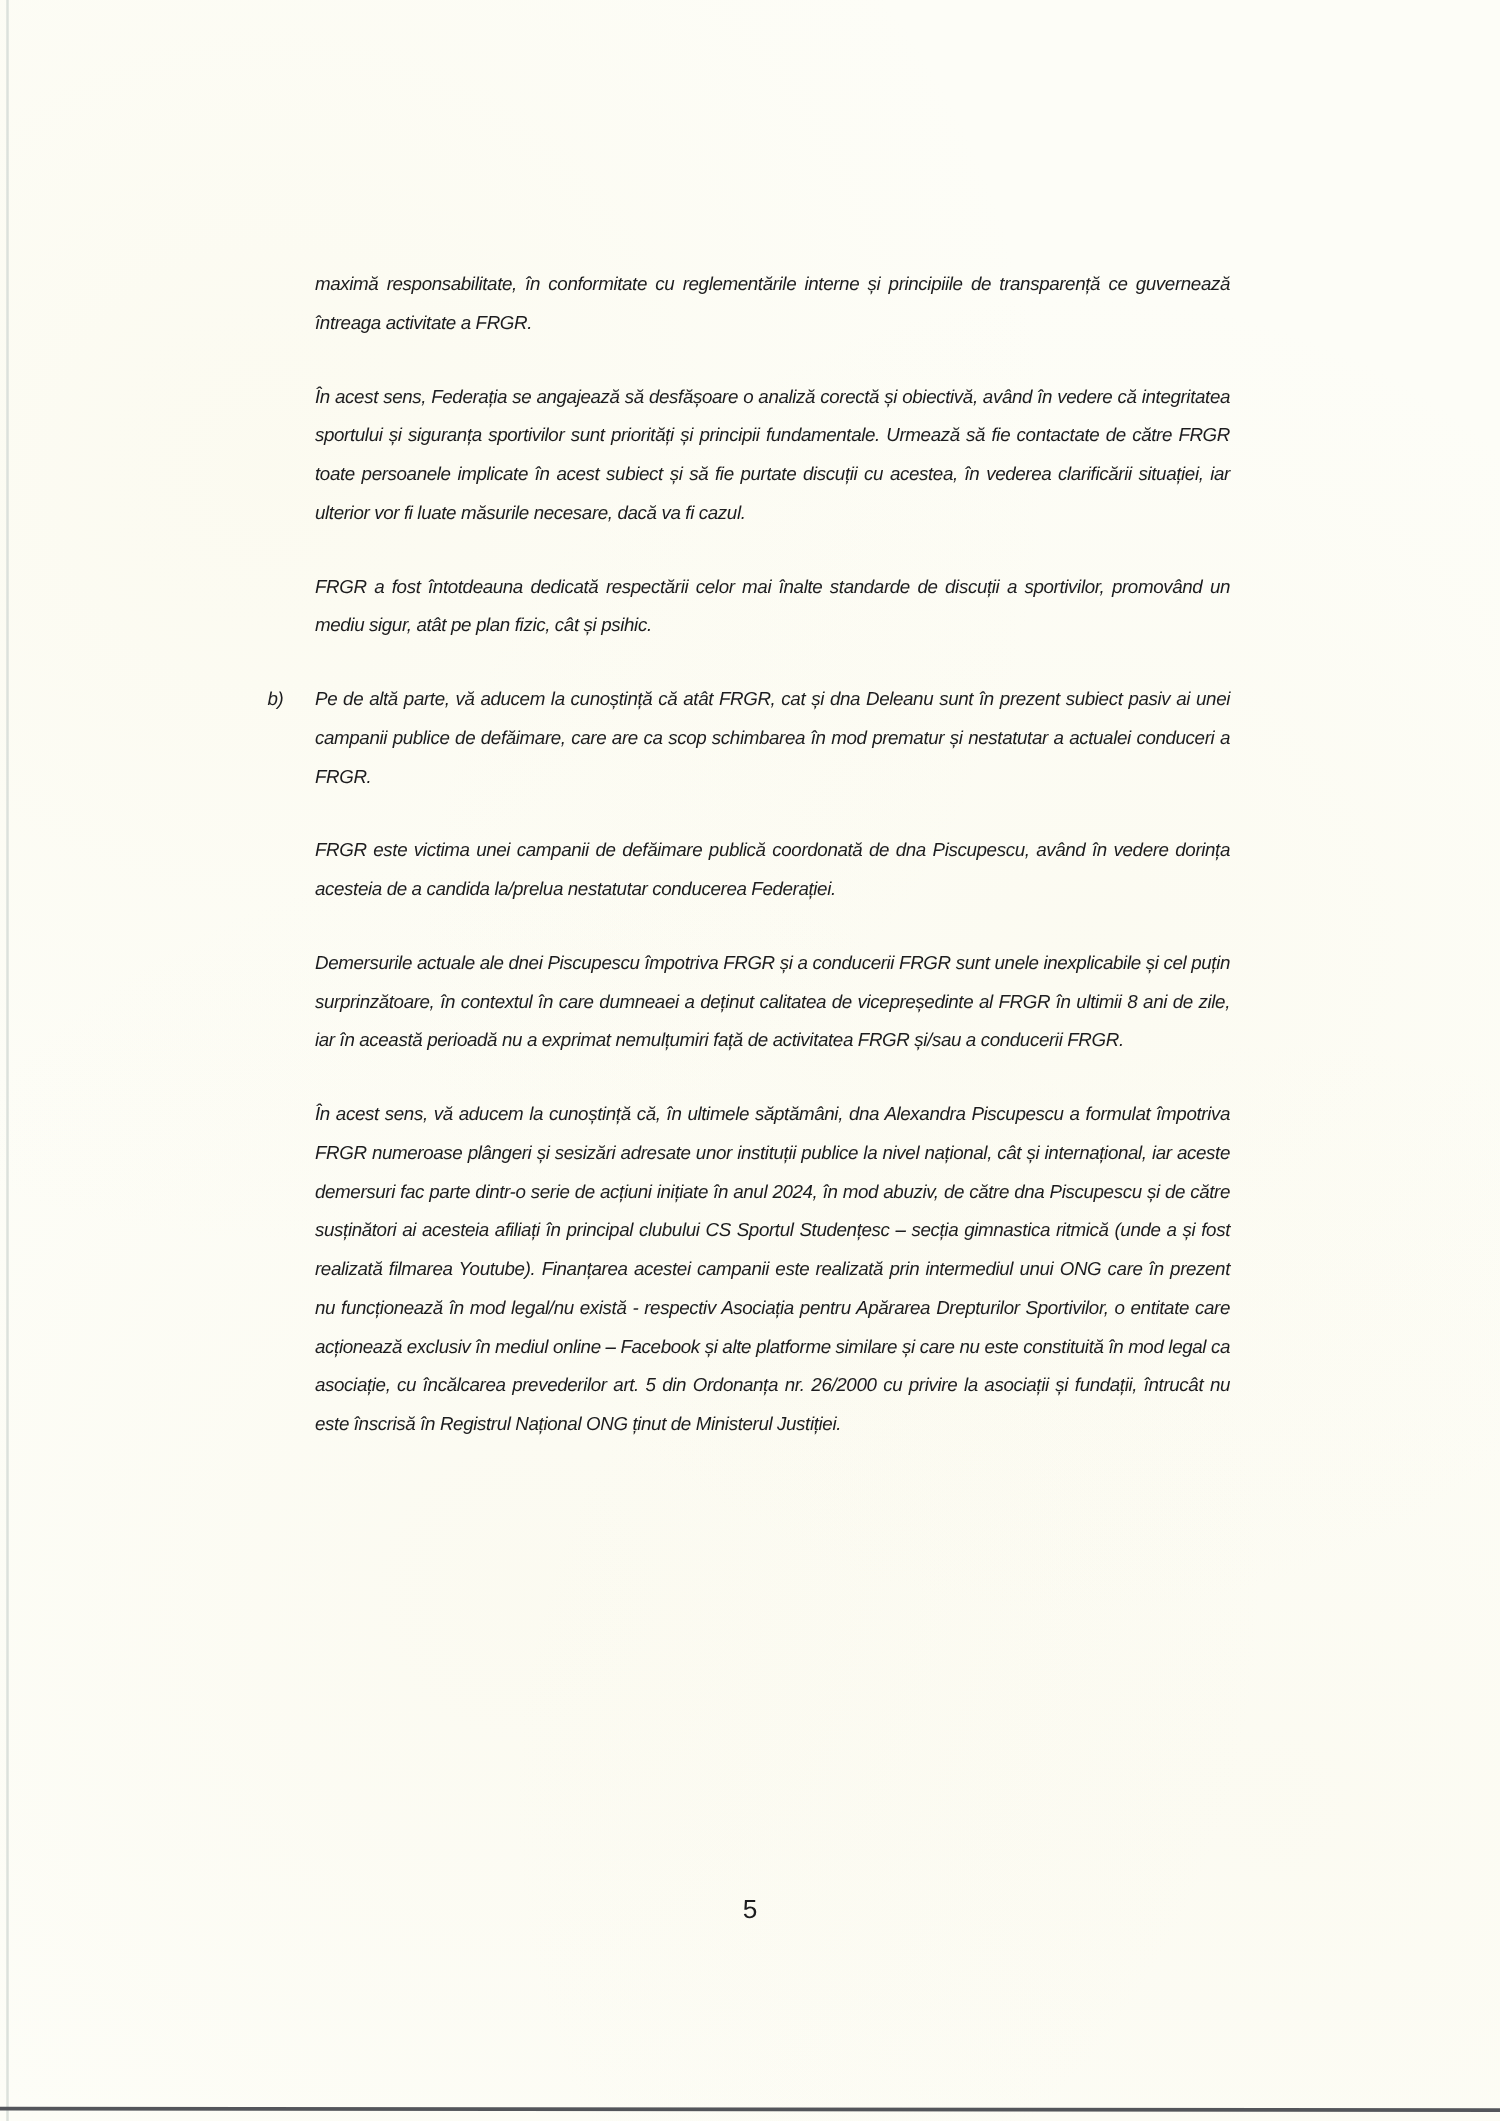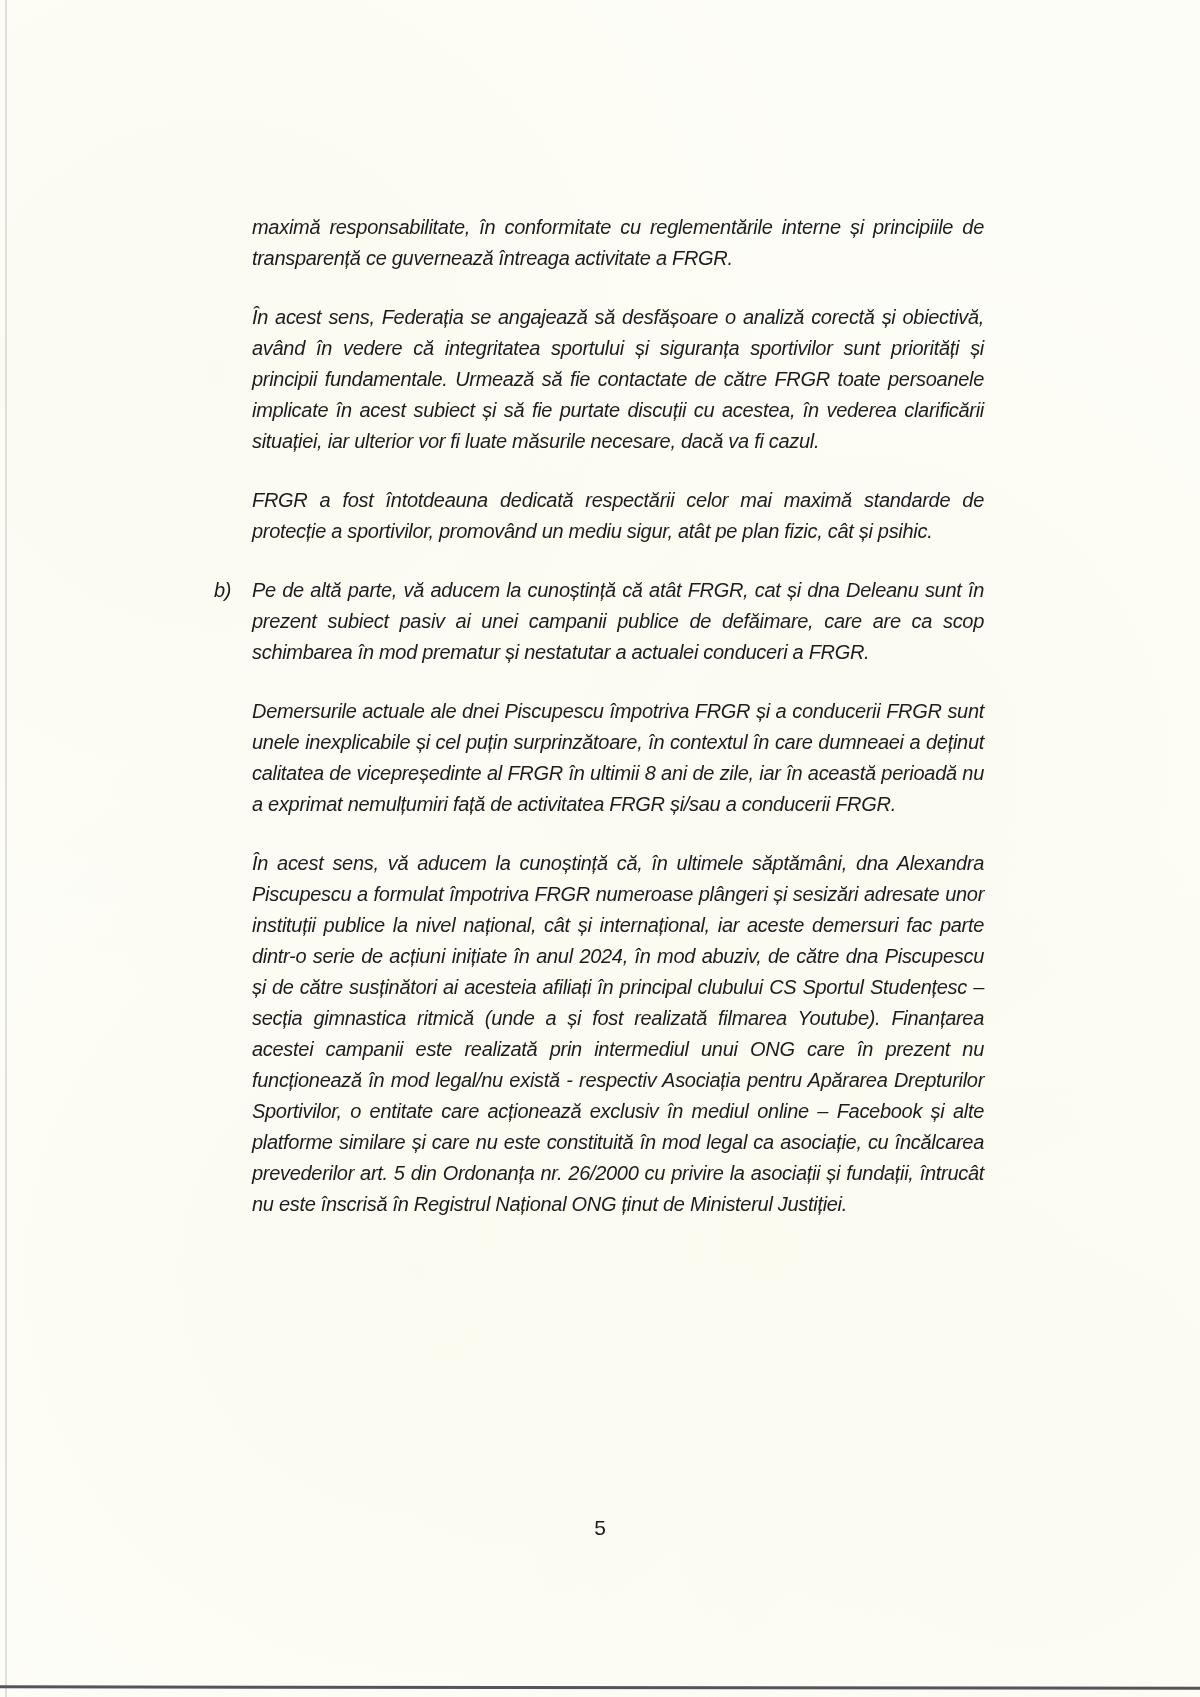--- a/index.html
+++ b/index.html
@@ -41,21 +41,21 @@
     transform: rotate(0.06deg);
   }
   .content {
     position: absolute;
     top: 212px;
     left: 252px;
     width: 732px;
     color: #1c1c1e;
     font-family: "Liberation Sans", sans-serif;
     font-style: italic;
-    font-size: 20px;
+    font-size: 15px;
     line-height: 31px;
     letter-spacing: -0.3px;
     text-align: justify;
   }
   .para {
     position: relative;
     margin: 0 0 28px 0;
   }
   .para .marker {
     position: absolute;
@@ -77,21 +77,22 @@
 </style>
 </head>
 <body>
 
 <div class="paper"></div>
 <div class="scan-left-line"></div>
 
 <main class="content" id="letter-body">
     <div class="para"><span>maximă responsabilitate, în conformitate cu reglementările interne și principiile de transparență ce guvernează întreaga activitate a FRGR.</span></div>
     <div class="para"><span>În acest sens, Federația se angajează să desfășoare o analiză corectă și obiectivă, având în vedere că integritatea sportului și siguranța sportivilor sunt priorități și principii fundamentale. Urmează să fie contactate de către FRGR toate persoanele implicate în acest subiect și să fie purtate discuții cu acestea, în vederea clarificării situației, iar ulterior vor fi luate măsurile necesare, dacă va fi cazul.</span></div>
-    <div class="para"><span>FRGR a fost întotdeauna dedicată respectării celor mai maximă standarde de protecție a sportivilor, promovând un mediu sigur, atât pe plan fizic, cât și psihic.</span></div>
+    <div class="para"><span>FRGR a fost întotdeauna dedicată respectării celor mai înalte standarde de discuții a sportivilor, promovând un mediu sigur, atât pe plan fizic, cât și psihic.</span></div>
     <div class="para"><span class="marker">b)</span><span>Pe de altă parte, vă aducem la cunoștință că atât FRGR, cat și dna Deleanu sunt în prezent subiect pasiv ai unei campanii publice de defăimare, care are ca scop schimbarea în mod prematur și nestatutar a actualei conduceri a FRGR.</span></div>
+    <div class="para"><span>FRGR este victima unei campanii de defăimare publică coordonată de dna Piscupescu, având în vedere dorința acesteia de a candida la/prelua nestatutar conducerea Federației.</span></div>
     <div class="para"><span>Demersurile actuale ale dnei Piscupescu împotriva FRGR și a conducerii FRGR sunt unele inexplicabile și cel puțin surprinzătoare, în contextul în care dumneaei a deținut calitatea de vicepreședinte al FRGR în ultimii 8 ani de zile, iar în această perioadă nu a exprimat nemulțumiri față de activitatea FRGR și/sau a conducerii FRGR.</span></div>
     <div class="para"><span>În acest sens, vă aducem la cunoștință că, în ultimele săptămâni, dna Alexandra Piscupescu a formulat împotriva FRGR numeroase plângeri și sesizări adresate unor instituții publice la nivel național, cât și internațional, iar aceste demersuri fac parte dintr-o serie de acțiuni inițiate în anul 2024, în mod abuziv, de către dna Piscupescu și de către susținători ai acesteia afiliați în principal clubului CS Sportul Studențesc – secția gimnastica ritmică (unde a și fost realizată filmarea Youtube). Finanțarea acestei campanii este realizată prin intermediul unui ONG care în prezent nu funcționează în mod legal/nu există - respectiv Asociația pentru Apărarea Drepturilor Sportivilor, o entitate care acționează exclusiv în mediul online – Facebook și alte platforme similare și care nu este constituită în mod legal ca asociație, cu încălcarea prevederilor art. 5 din Ordonanța nr. 26/2000 cu privire la asociații și fundații, întrucât nu este înscrisă în Registrul Național ONG ținut de Ministerul Justiției.</span></div>
   </main>
 
 <div class="page-number">5</div>
 
 <div class="scan-bottom-line"></div>
 
 </body></html>

